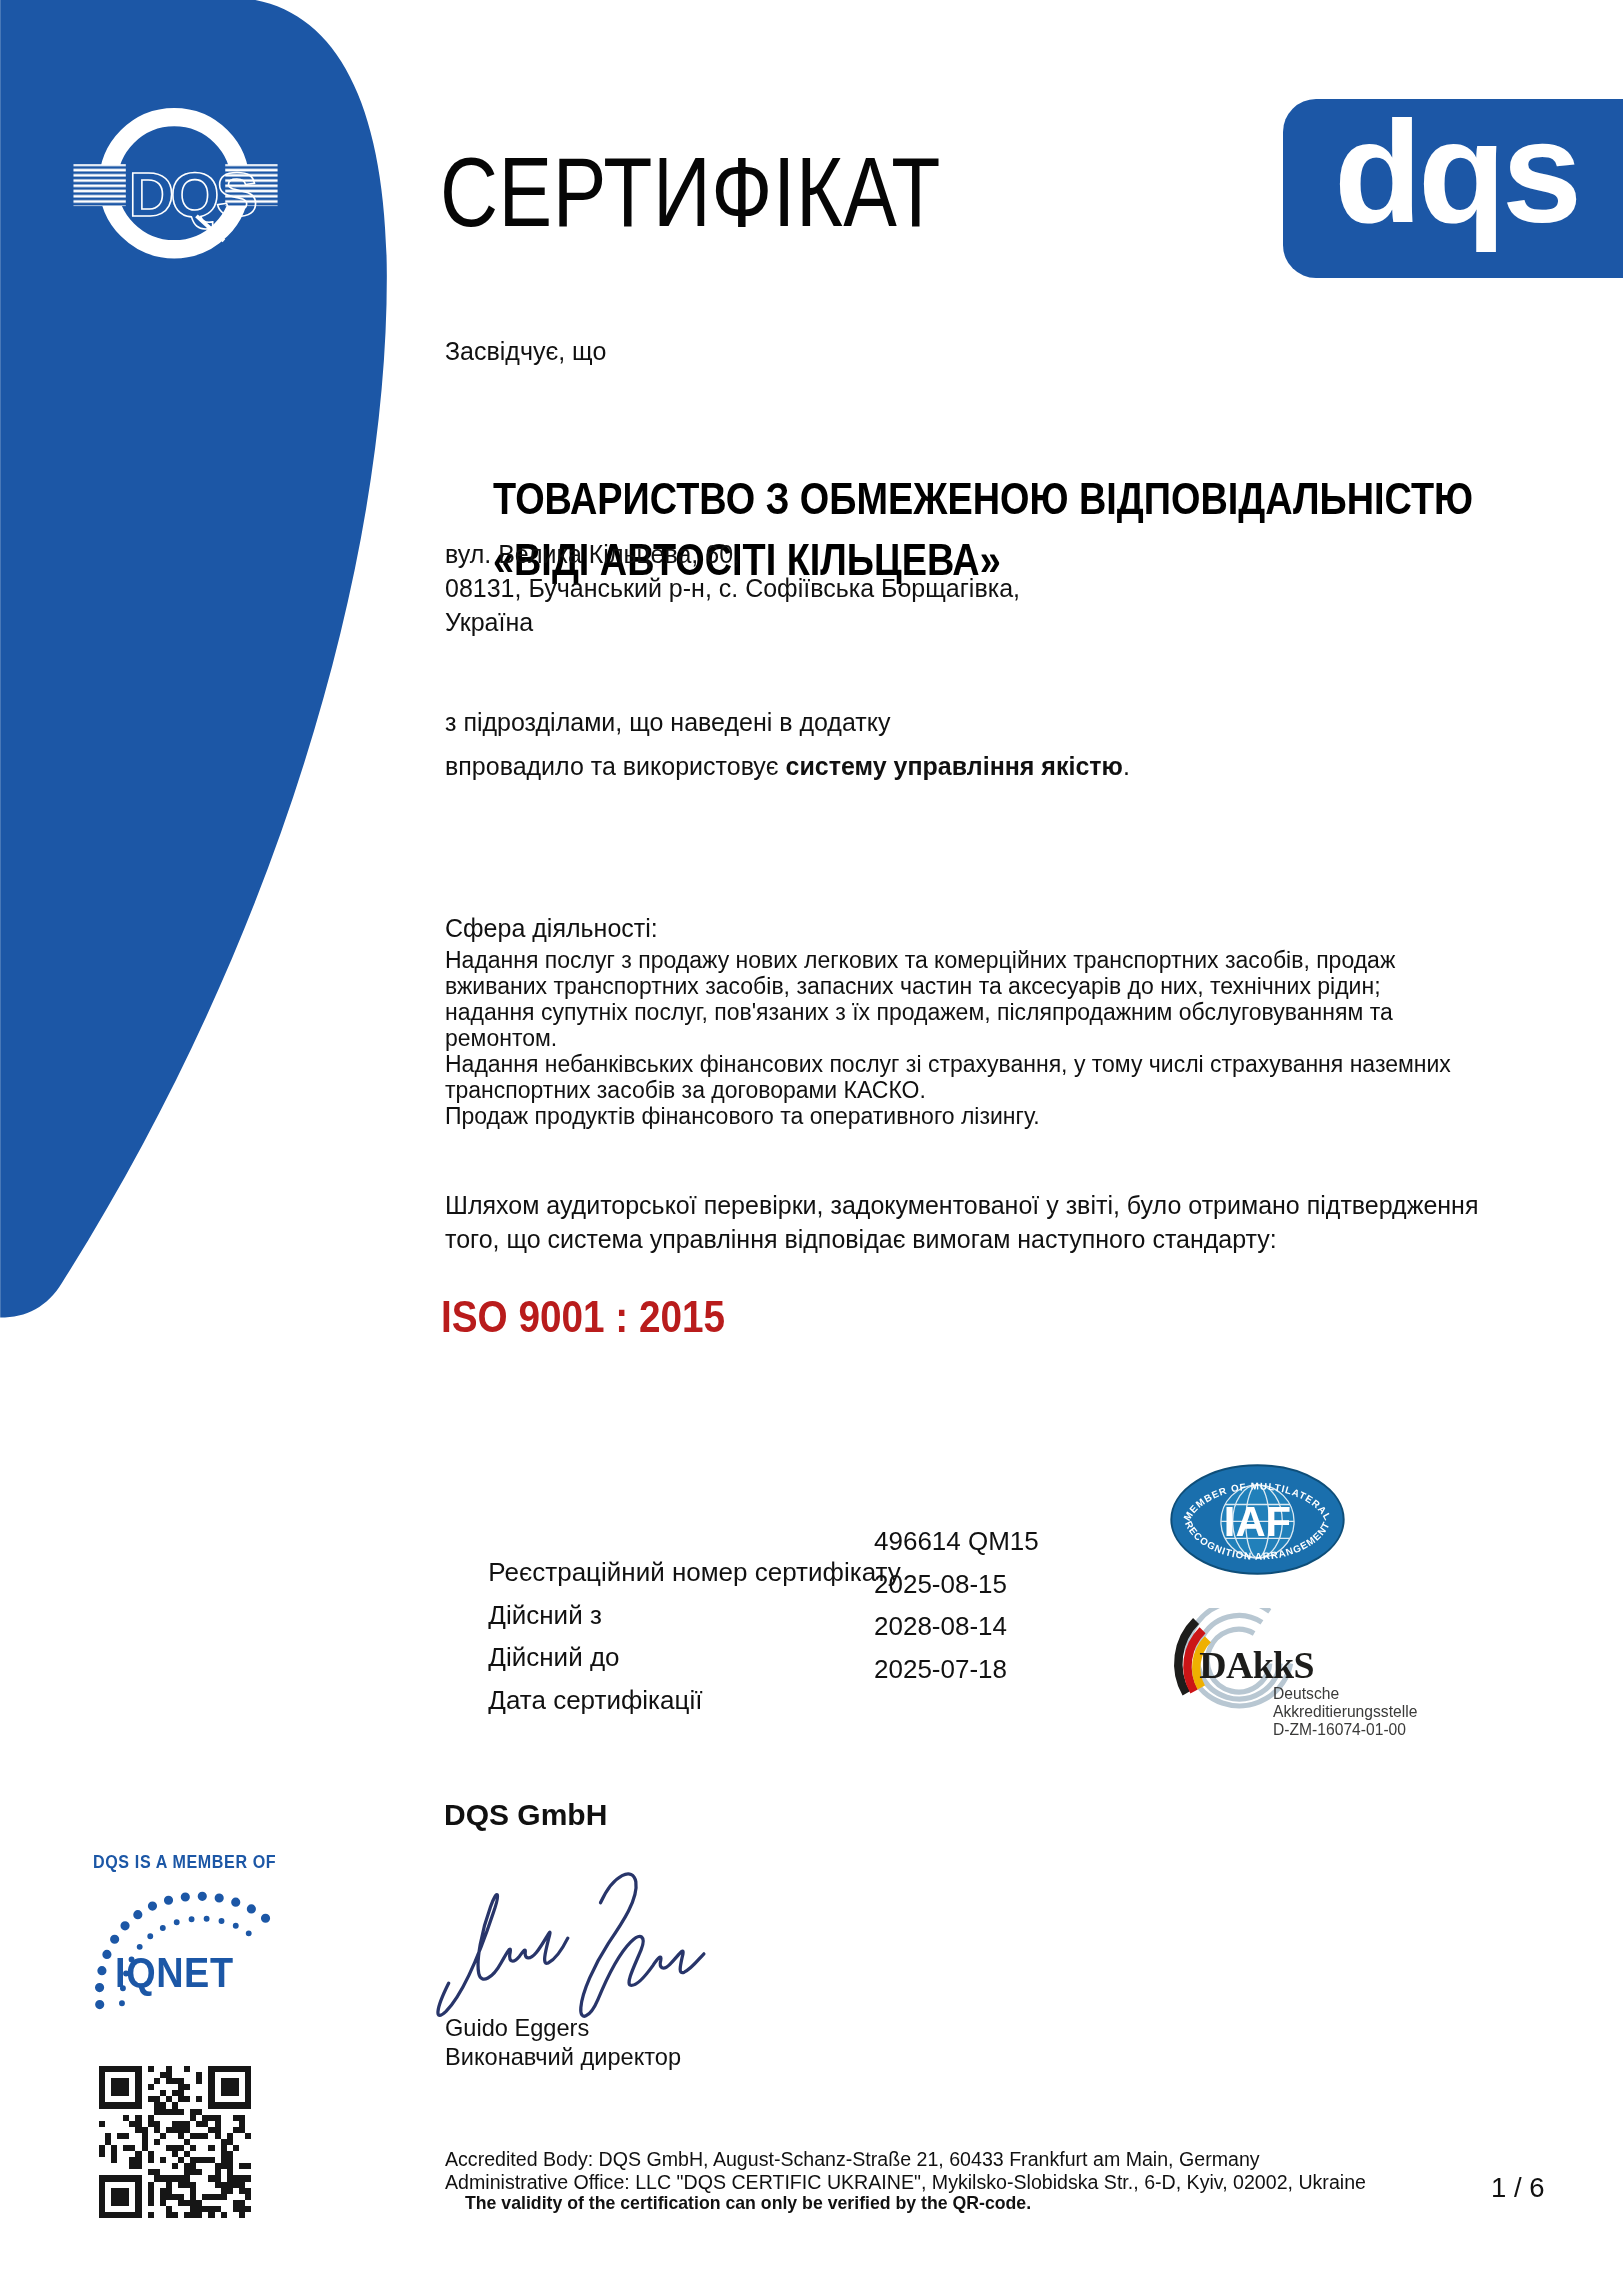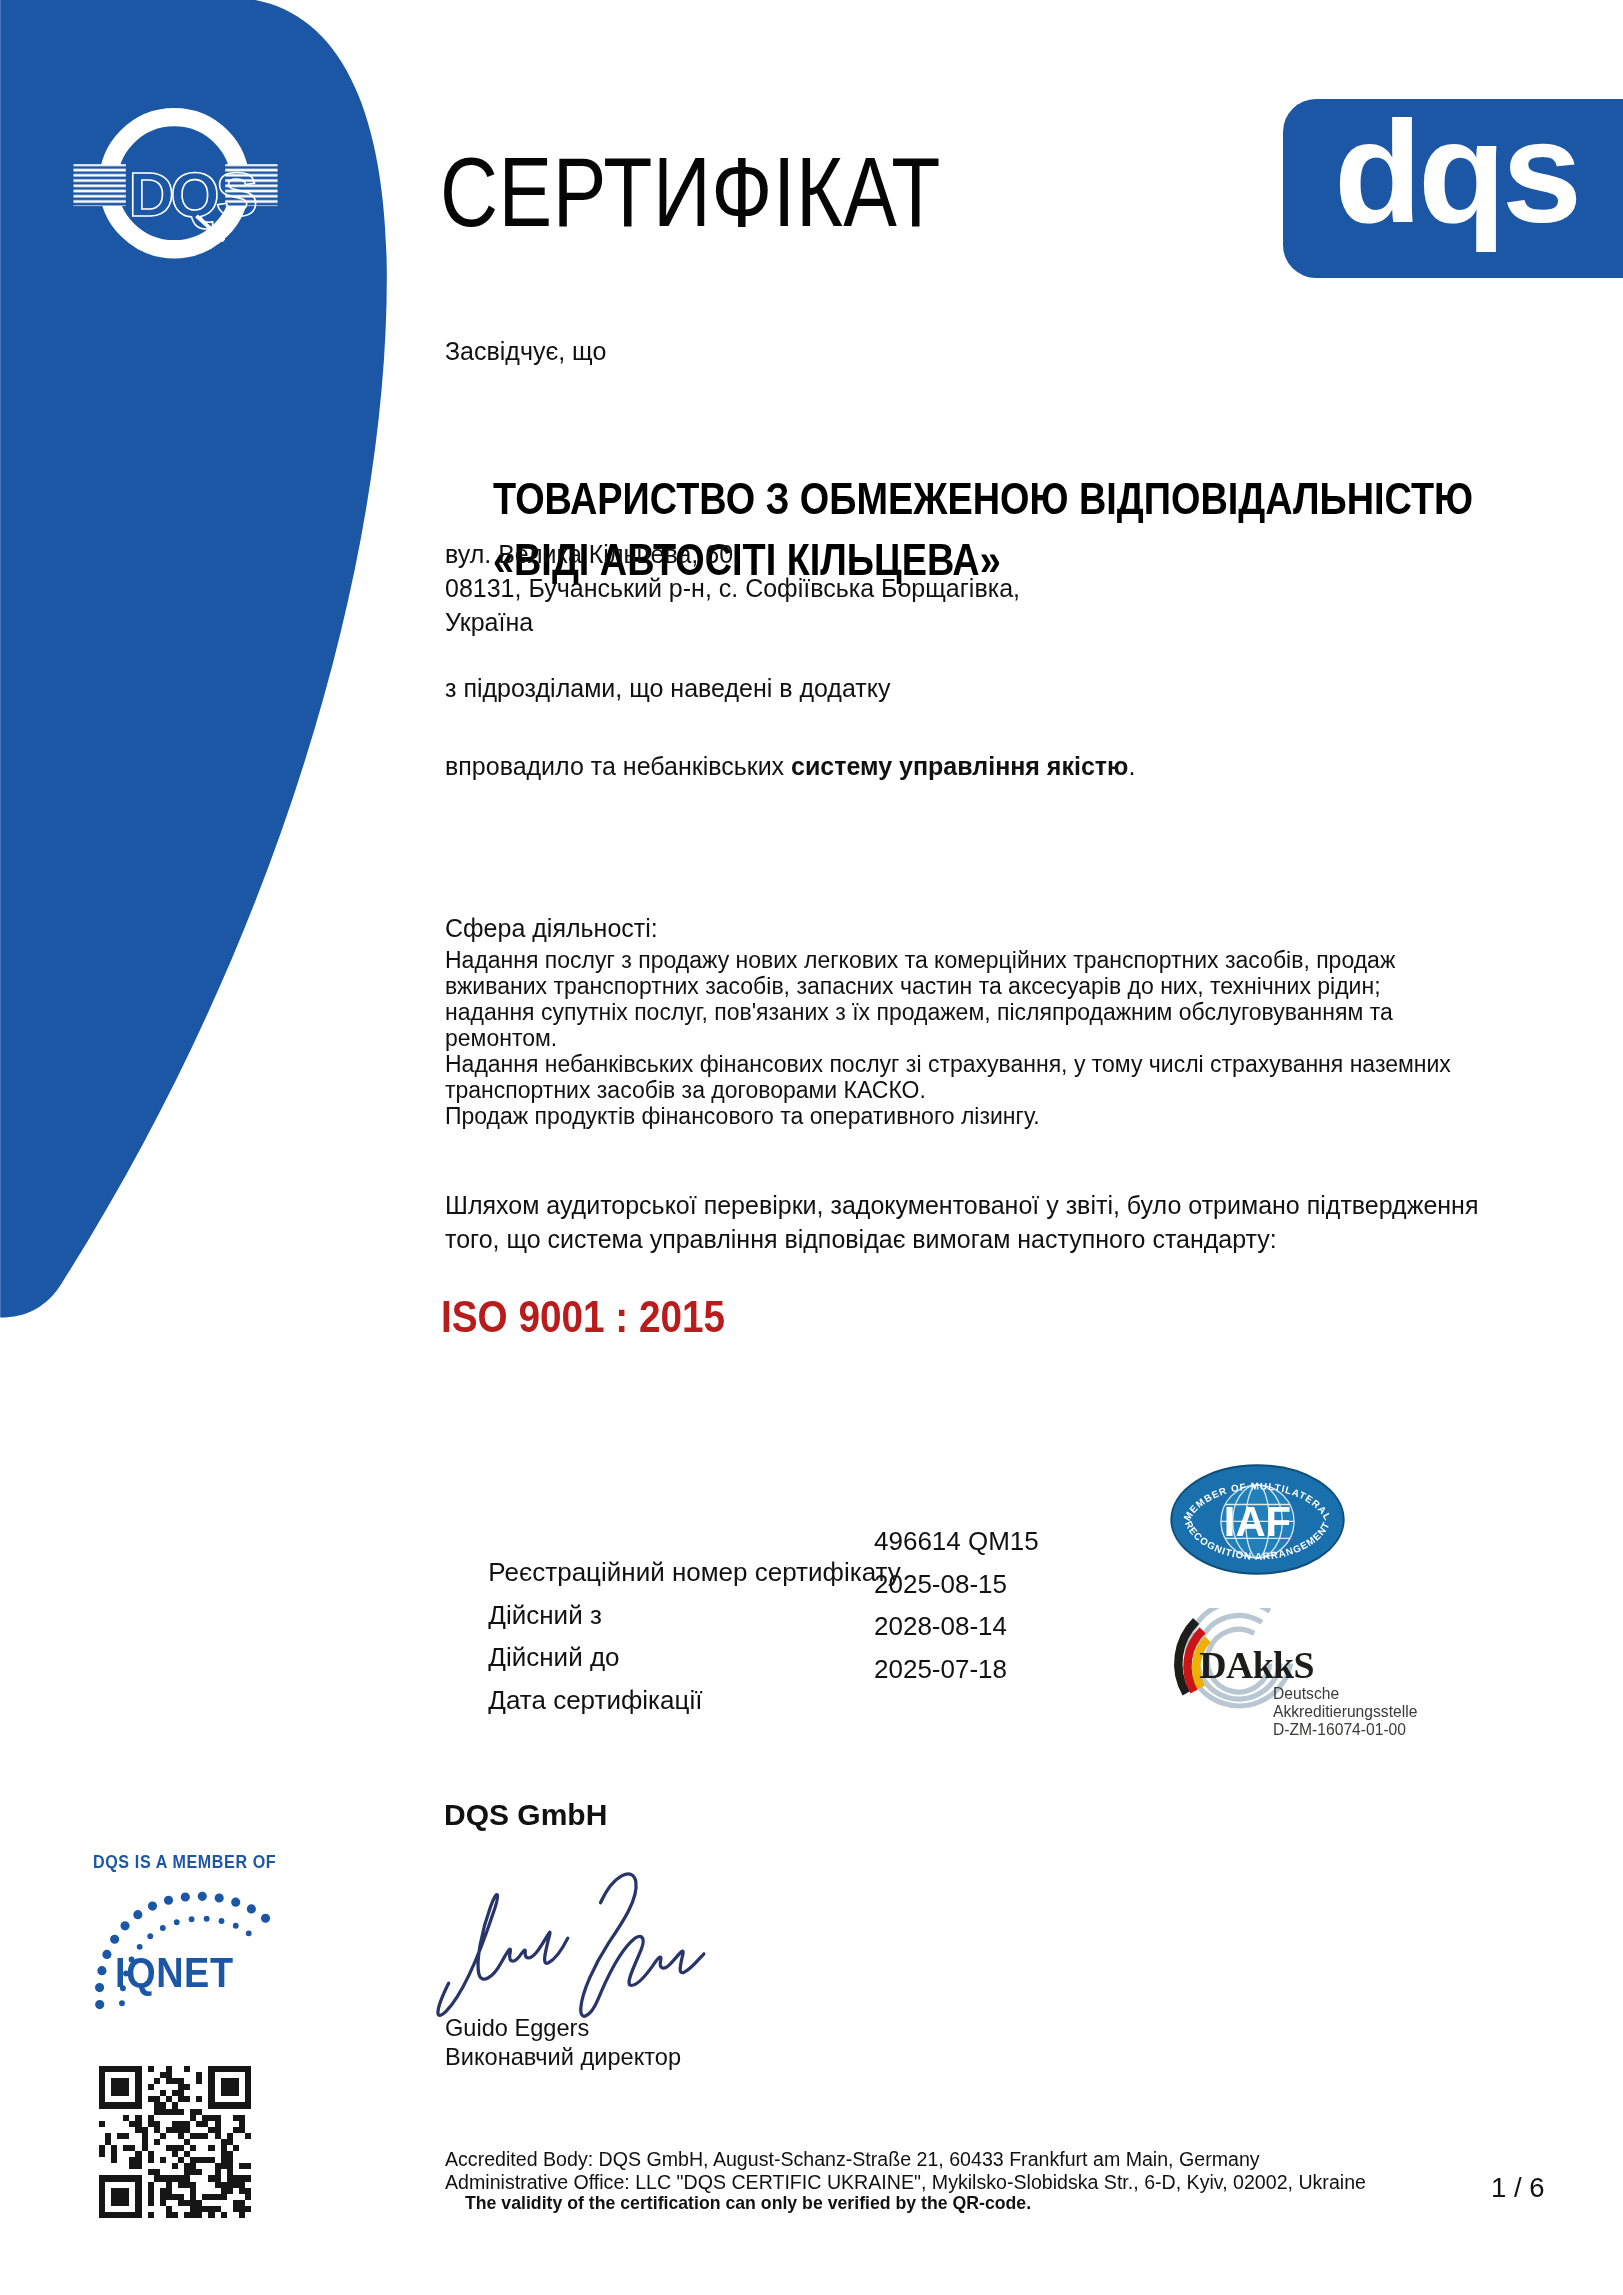--- a/index.html
+++ b/index.html
@@ -8,21 +8,21 @@
   .abs{position:absolute;}
   .pre{white-space:pre;}
   .condense{transform:scaleX(0.86);transform-origin:left top;display:inline-block;}
   .cond82{transform:scaleX(0.82);transform-origin:left top;display:inline-block;}
   .cond88{transform:scaleX(0.88);transform-origin:left top;display:inline-block;}
 
   .title{left:440px;top:143px;font-size:98px;font-weight:400;letter-spacing:0.7px;color:#060606;line-height:1;}
   .greeting{left:445px;top:336px;font-size:25px;line-height:30px;}
   .company{left:444px;top:407px;font-size:44px;font-weight:700;line-height:61px;color:#000;}
   .address{left:445px;top:537px;font-size:25px;line-height:34px;}
-  .units{left:445px;top:673px;font-size:25px;line-height:30px;}
+  .units{left:445px;top:707px;font-size:25px;line-height:30px;}
   .intro{left:445px;top:751px;font-size:25px;line-height:30px;}
   .intro b{font-weight:700;}
   .scope-label{left:445px;top:913px;font-size:25px;line-height:30px;}
   .scope{left:445px;top:947px;font-size:23px;line-height:26px;}
   .audit{left:445px;top:1188px;font-size:25px;line-height:34px;}
   .standard{left:441px;top:1294px;font-size:44px;font-weight:700;line-height:46px;color:#b91c1c;}
   .reg{left:445px;top:1526px;width:720px;font-size:26px;}
   .reg-row{position:absolute;left:0;height:43px;line-height:31px;white-space:pre;}
   .reg-val{position:absolute;left:429px;top:0;white-space:pre;}
   .dqs-gmbh{left:444px;top:1798px;font-size:30px;font-weight:700;}
@@ -79,21 +79,21 @@
     <span class="condense pre">ТОВАРИСТВО З ОБМЕЖЕНОЮ ВІДПОВІДАЛЬНІСТЮ
 «ВІДІ АВТОСІТІ КІЛЬЦЕВА»</span>
   </div>
 
   <div class="abs address pre">вул. Велика Кільцева, 60,
 08131, Бучанський р-н, с. Софіївська Борщагівка,
 Україна</div>
 
   <div class="abs units">з підрозділами, що наведені в додатку</div>
 
-  <div class="abs intro"><span>впровадило та небанківських </span><b>систему управління якістю</b><span>.</span></div>
+  <div class="abs intro"><span>впровадило та використовує </span><b>систему управління якістю</b><span>.</span></div>
 
   <div class="abs scope-label">Сфера діяльності:</div>
   <div class="abs scope pre">Надання послуг з продажу нових легкових та комерційних транспортних засобів, продаж
 вживаних транспортних засобів, запасних частин та аксесуарів до них, технічних рідин;
 надання супутніх послуг, пов'язаних з їх продажем, післяпродажним обслуговуванням та
 ремонтом.
 Надання небанківських фінансових послуг зі страхування, у тому числі страхування наземних
 транспортних засобів за договорами КАСКО.
 Продаж продуктів фінансового та оперативного лізингу.</div>
 

